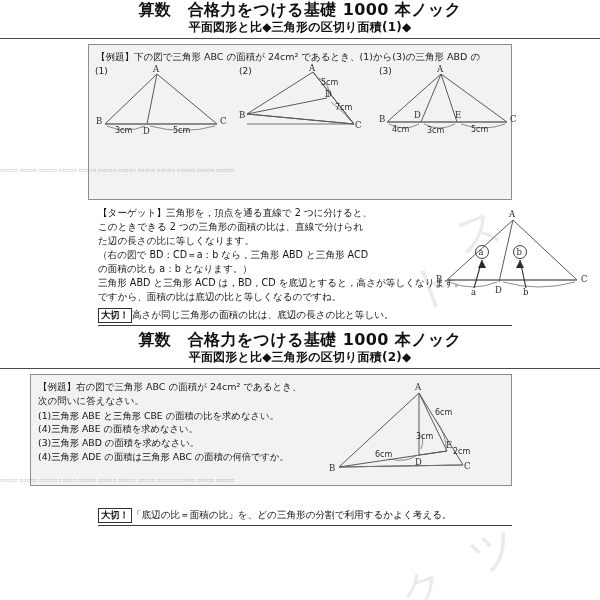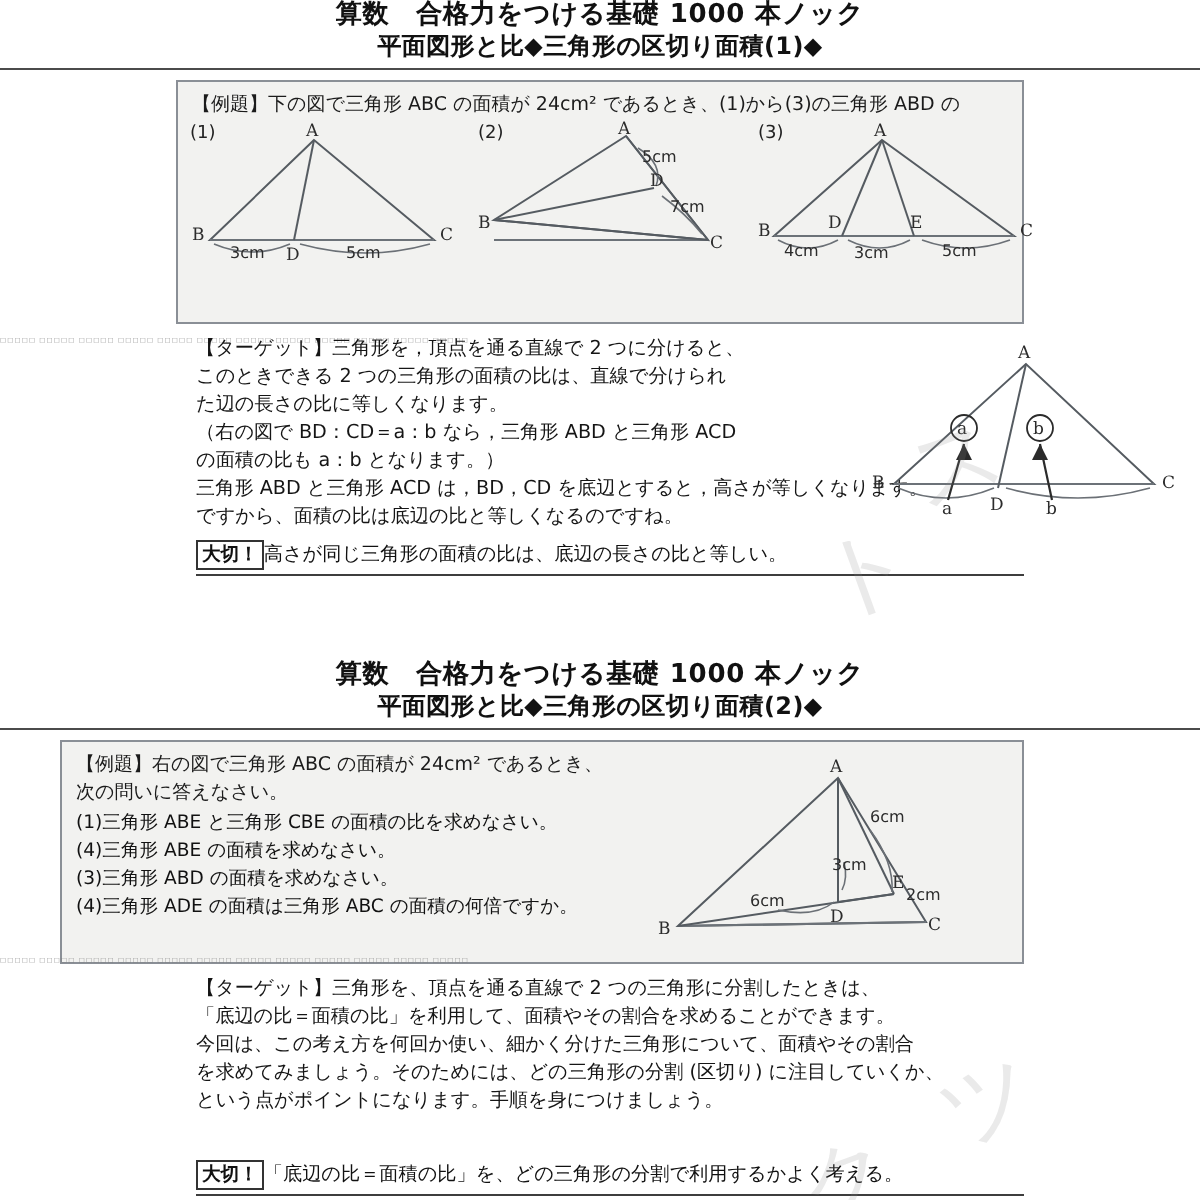--- a/index.html
+++ b/index.html
@@ -26,21 +26,21 @@
     width: 600px;
   }
   .sheet-1 { top: 0; }
   .sheet-2 { top: 330px; }
 
   .header {
     text-align: center;
     line-height: 1.25;
   }
   .header .line1 {
-    font-size: 13px;
+    font-size: 16px;
     font-weight: bold;
     letter-spacing: 0.4px;
   }
   .header .line2 {
     font-size: 12px;
     font-weight: bold;
     letter-spacing: 0.2px;
   }
   .rule {
     height: 1px;
@@ -48,21 +48,21 @@
     margin: 3px 0 0 0;
   }
 
   .box {
     position: relative;
     margin: 5px 88px 0 88px;
     border: 1px solid #8a8f96;
     background: #f2f2f0;
     box-sizing: border-box;
   }
-  .box-1 { height: 122px; }
+  .box-1 { height: 156px; }
   .box-2 { height: 112px; margin-left: 30px; }
 
   .qtext {
     font-size: 9.5px;
     line-height: 1.45;
     padding: 5px 6px 0 7px;
     color: #1b1b1b;
   }
   .qtext .sub {
     display: block;
@@ -304,27 +304,20 @@
         <text class="plabel" x="119" y="71">E</text>
         <text class="vlabel" x="108" y="38">6cm</text>
         <text class="vlabel" x="48" y="80">6cm</text>
         <text class="vlabel" x="89" y="62">3cm</text>
         <text class="vlabel" x="126" y="77">2cm</text>
       </svg>
     </div>
 
     <div class="speckle" style="top:148px;">□□□□□ □□□□□ □□□□□ □□□□□ □□□□□ □□□□□ □□□□□ □□□□□ □□□□□ □□□□□ □□□□□ □□□□□</div>
 
-    <div class="target">
-      <p>【ターゲット】三角形を、頂点を通る直線で 2 つの三角形に分割したときは、</p>
-      <p>「底辺の比＝面積の比」を利用して、面積やその割合を求めることができます。</p>
-      <p>今回は、この考え方を何回か使い、細かく分けた三角形について、面積やその割合</p>
-      <p>を求めてみましょう。そのためには、どの三角形の分割 (区切り) に注目していくか、</p>
-      <p>という点がポイントになります。手順を身につけましょう。</p>
-    </div>
 
     <div class="daiji" style="margin-top:22px;">
       <span class="daiji-tag">大切！</span>
       <span class="daiji-text">「底辺の比＝面積の比」を、どの三角形の分割で利用するかよく考える。</span>
     </div>
     <div class="daiji-rule"></div>
   </div>
 
   <div class="wm" style="left:455px; top:200px; transform:rotate(-20deg);">ス</div>
   <div class="wm" style="left:410px; top:255px; transform:rotate(-20deg);">ト</div>

